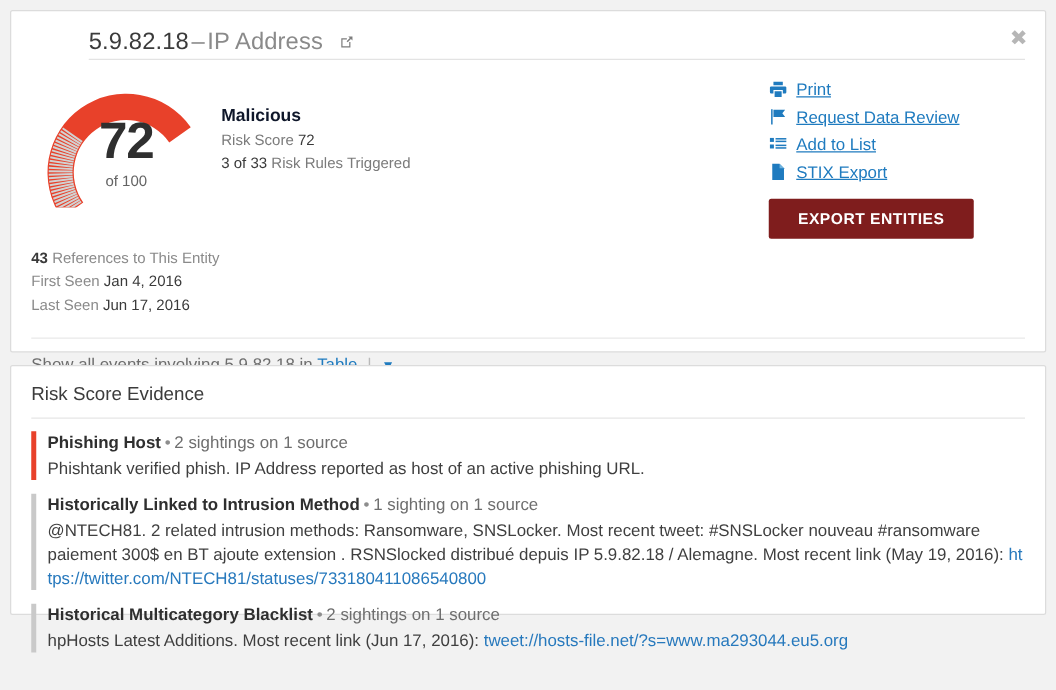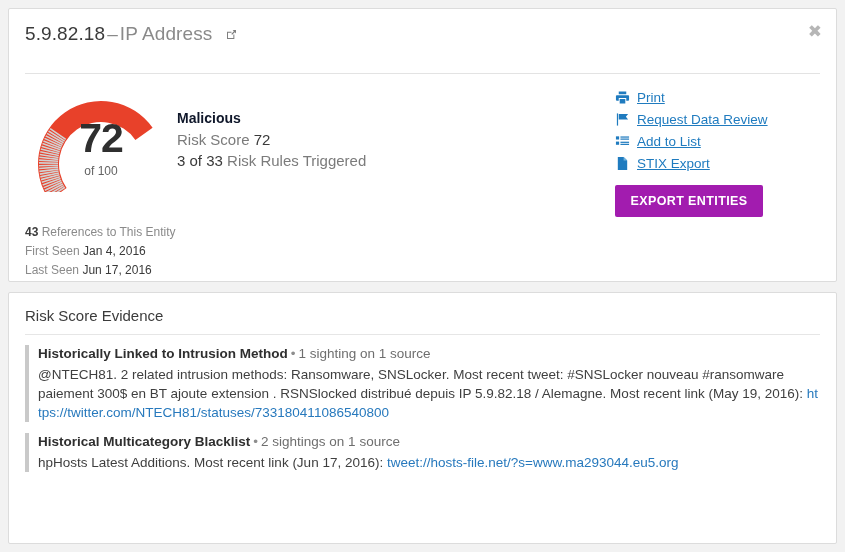--- a/index.html
+++ b/index.html
@@ -18,21 +18,22 @@
     border-radius: 2px;
     position: relative;
   }
 
   
   #entity-card { height: 274px; padding: 14px 16px 0 16px; }
 
   .entity-title-row {
     display: flex; align-items: baseline;
     border-bottom: 1px solid #e3e3e3;
-    padding-bottom: 27px;
+    padding-bottom: 1px;
+    margin-left: 46px;
   }
   .entity-title {
     font-size: 19px; color: #3b3b3b; font-weight: 400; letter-spacing: .1px;
   }
   .entity-title .dash { color: #8a8a8a; padding: 0 2px; }
   .entity-title .type { color: #8a8a8a; }
   .ext-link-icon { margin-left: 7px; display: inline-block; vertical-align: -1px; }
 
   .close-btn {
     position: absolute; top: 14px; right: 14px;
@@ -51,55 +52,55 @@
     letter-spacing: -1px; line-height: 1;
   }
   .gauge-of {
     position: absolute; left: 0; right: 0; top: 76px;
     text-align: center; font-size: 12px; color: #636363;
   }
 
   
   .verdict { padding-top: 22px; flex: 1 1 auto; }
   .verdict-name { font-size: 14px; font-weight: bold; color: #0f172a; margin-bottom: 5px; }
-  .verdict-line { font-size: 15px; color: #7b7b7b; margin-bottom: 4px; }
+  .verdict-line { font-size: 12px; color: #7b7b7b; margin-bottom: 4px; }
   .verdict-line .strong { color: #3a3a3a; }
 
   
   .actions { width: 205px; flex: 0 0 205px; padding-top: 2px; }
   .action-link {
     display: flex; align-items: center; gap: 7px;
     font-size: 13.5px; color: #1f7bbf; margin-bottom: 7px; cursor: pointer; text-decoration: underline;
   }
   .action-link .ic { width: 15px; height: 15px; flex: 0 0 15px; display: block; }
   .export-btn {
     margin-top: 7px;
-    background: #a21caf; color: #fff;
+    background: #7f1d1d; color: #fff;
     font-size: 12.5px; font-weight: bold; letter-spacing: .4px;
     text-align: center; padding: 9px 10px; border: 0; border-radius: 2px;
-    width: 148px; cursor: pointer; font-family: "Liberation Sans", sans-serif;
+    width: 164px; cursor: pointer; font-family: "Liberation Sans", sans-serif;
   }
 
   
   .meta { margin-top: 6px; }
   .meta-line { font-size: 12px; color: #8a8a8a; line-height: 19px; }
   .meta-line .dark { color: #3a3a3a; }
   .meta-line .bold-dark { color: #3a3a3a; font-weight: bold; }
 
   .showall {
     margin-top: 16px; padding-top: 13px;
     border-top: 1px solid #e9e9e9;
     font-size: 13.5px; color: #6e6e6e;
   }
   .showall .lnk { color: #1f7bbf; cursor: pointer; }
   .showall .sep { color: #b9b9b9; padding: 0 4px; }
   .caret { color: #1f7bbf; cursor: pointer; font-size: 11px; }
 
   
-  #evidence-card { margin-top: 10px; height: 252px; padding: 14px 16px 0 16px; }
+  #evidence-card { margin-top: 10px; height: 200px; padding: 14px 16px 0 16px; }
   .evidence-title {
     font-size: 15px; color: #3b3b3b; font-weight: 400;
     padding-bottom: 10px; border-bottom: 1px solid #e6e6e6;
   }
   .ev-list { padding-top: 10px; }
   .ev-item { display: flex; margin-bottom: 11px; }
   .ev-bar { width: 4px; flex: 0 0 4px; border-radius: 0; margin-right: 9px; }
   .ev-body { flex: 1 1 auto; }
   .ev-head { font-size: 13.5px; color: #6e6e6e; line-height: 18px; margin-bottom: 2px; }
   .ev-head .rule { font-weight: bold; color: #2f2f2f; }
@@ -252,20 +253,27 @@
       <span class="lnk">Table</span>
       <span class="sep">|</span>
       <span class="caret">▼</span>
     </div>
   </div>
 
   <div class="card" id="evidence-card">
     <div class="evidence-title">Risk Score Evidence</div>
     <div class="ev-list" id="ev-list">
         <div class="ev-item">
+          <div class="ev-bar" style="background: rgb(232, 65, 42);"></div>
+          <div class="ev-body">
+            <div class="ev-head"><span class="rule">Phishing Host</span><span class="dot">•</span><span>2 sightings on 1 source</span></div>
+            <div class="ev-text"><span>Phishtank verified phish. IP Address reported as host of an active phishing URL.</span></div>
+          </div>
+        </div>
+        <div class="ev-item">
           <div class="ev-bar" style="background: rgb(201, 201, 201);"></div>
           <div class="ev-body">
             <div class="ev-head"><span class="rule">Historically Linked to Intrusion Method</span><span class="dot">•</span><span>1 sighting on 1 source</span></div>
             <div class="ev-text"><span>@NTECH81. 2 related intrusion methods: Ransomware, SNSLocker. Most recent tweet: #SNSLocker nouveau #ransomware paiement 300$ en BT ajoute extension . RSNSlocked distribué depuis IP 5.9.82.18 / Alemagne. Most recent link (May 19, 2016):</span> <span class="ev-link">https://twitter.com/NTECH81/statuses/733180411086540800</span></div>
           </div>
         </div>
         <div class="ev-item">
           <div class="ev-bar" style="background: rgb(201, 201, 201);"></div>
           <div class="ev-body">
             <div class="ev-head"><span class="rule">Historical Multicategory Blacklist</span><span class="dot">•</span><span>2 sightings on 1 source</span></div>

